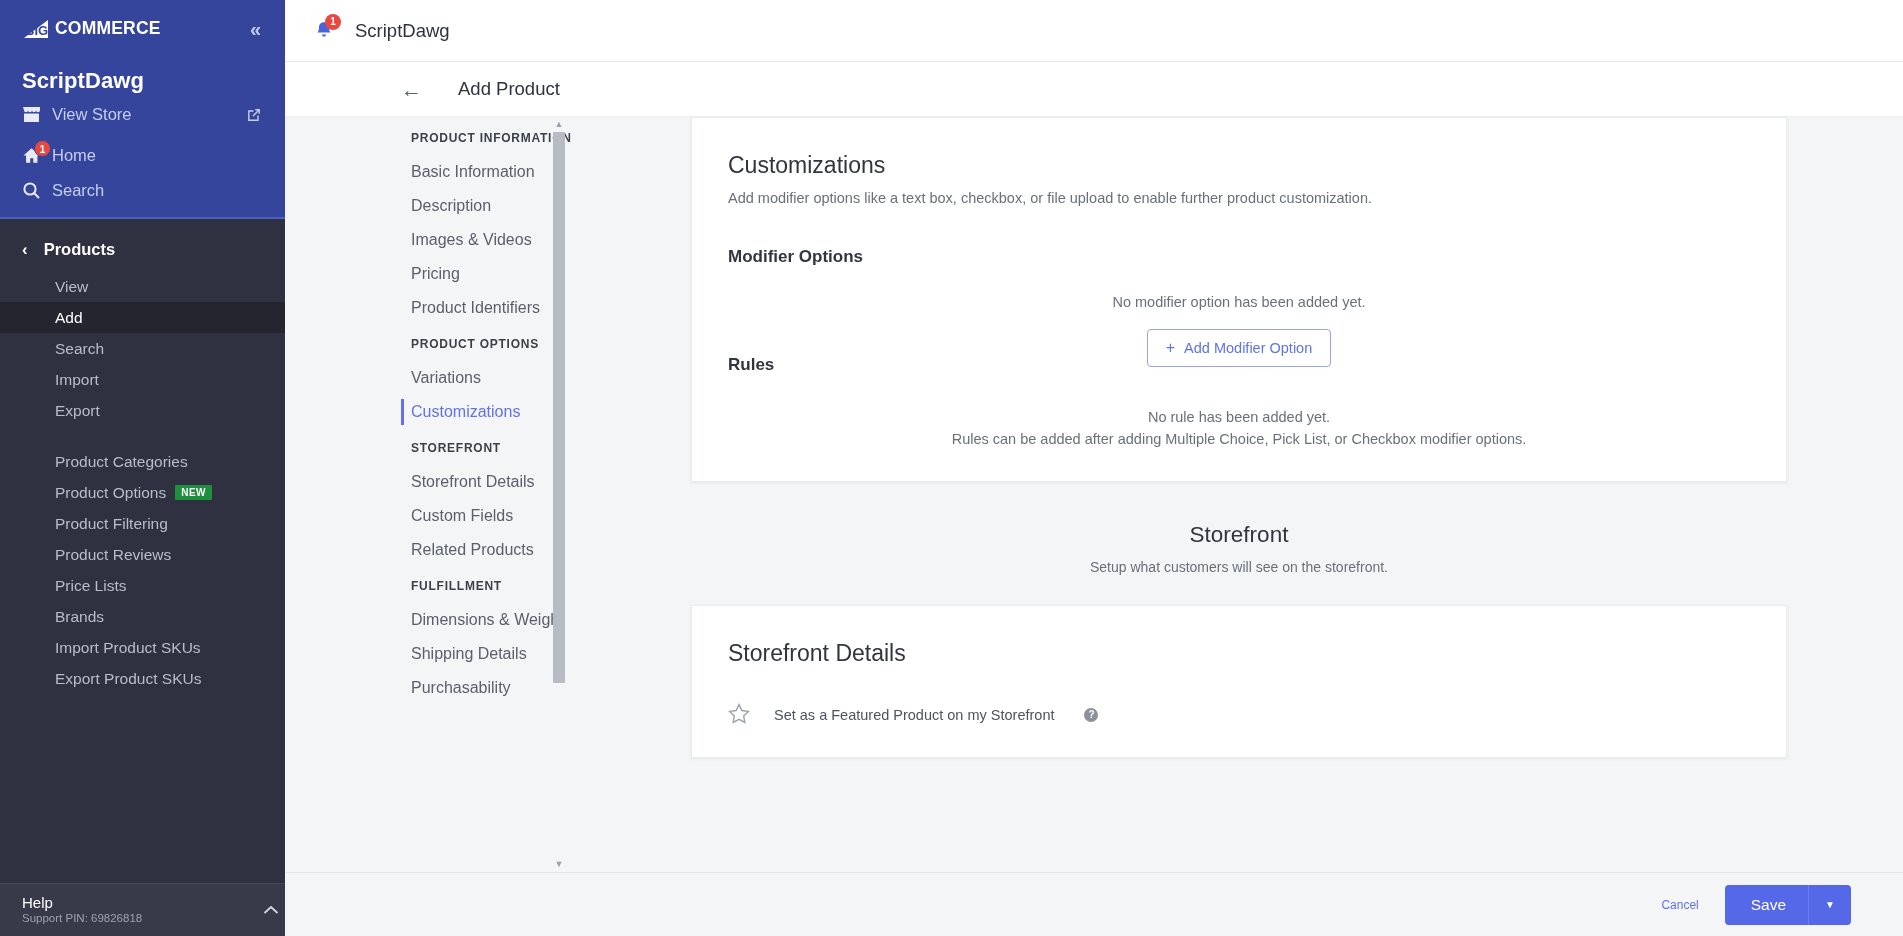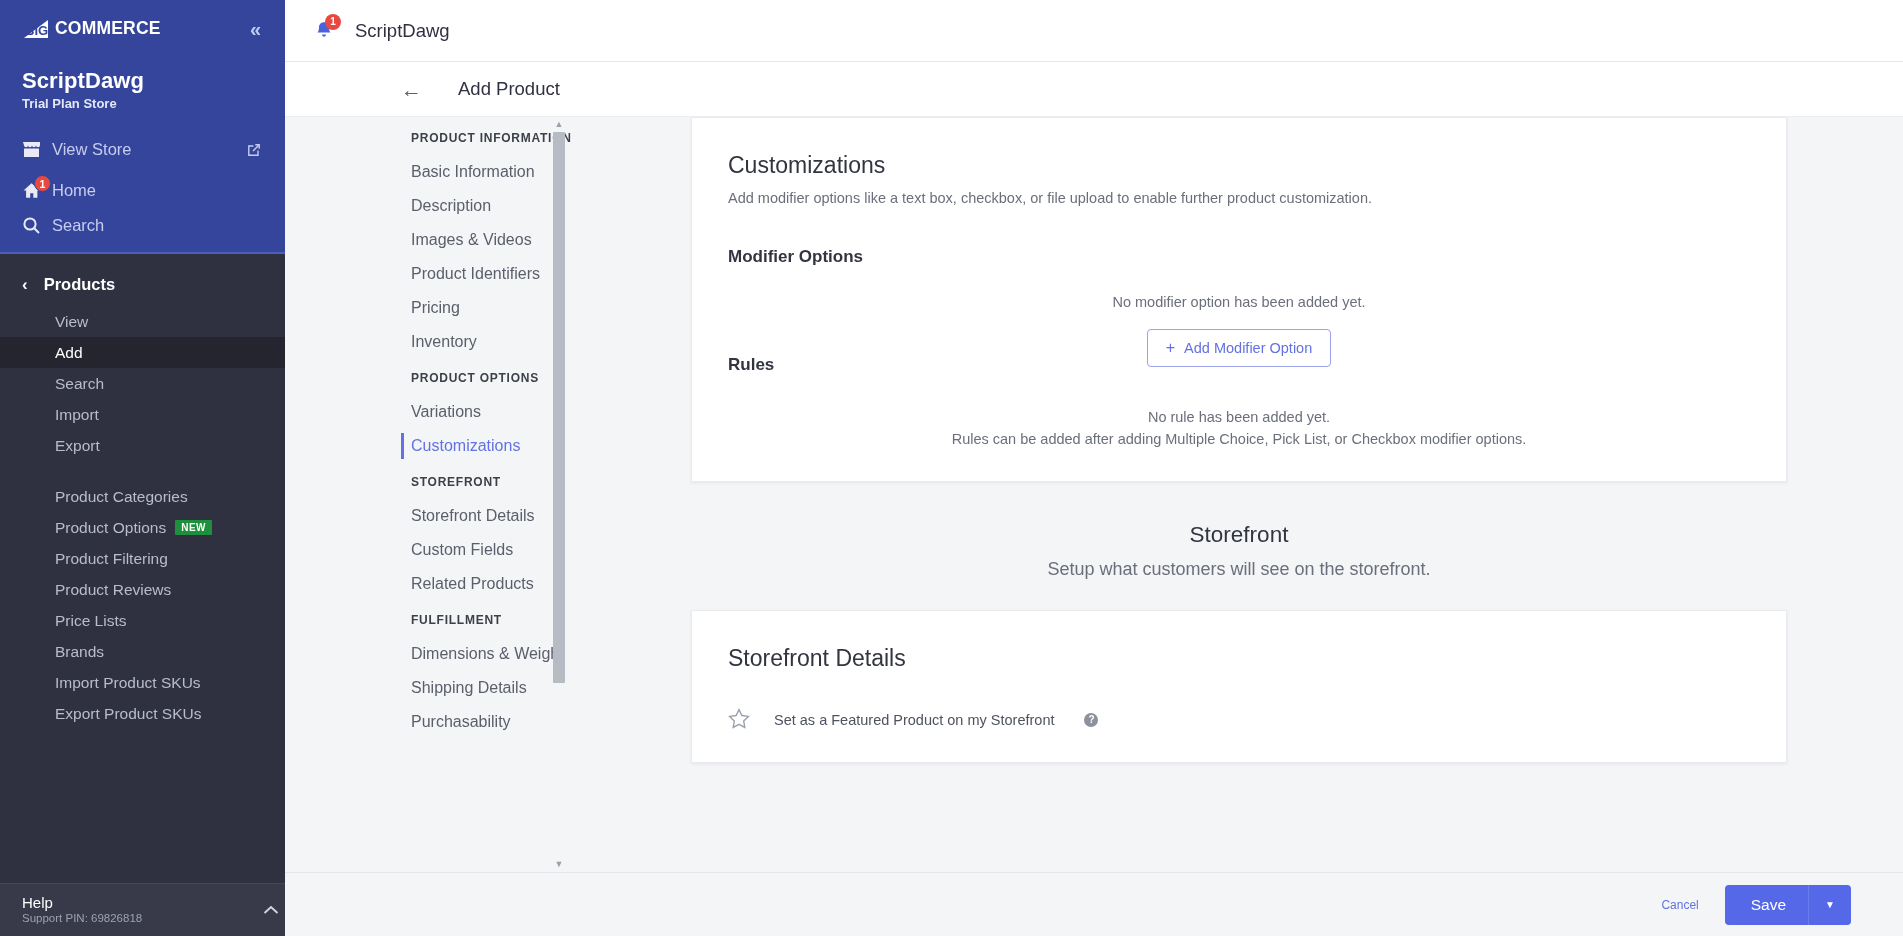--- a/index.html
+++ b/index.html
@@ -177,21 +177,21 @@
     color: #6272e3; background: #fff;
     font-size: 14.5px; padding: 10px 18px; cursor: pointer;
   }
   .btn-outline .plus { font-size: 16px; line-height: 1; }
 
   .rules-head { margin-top: -12px; }
   .rules-empty { margin-top: 31px; line-height: 1.55; }
 
   .section-banner { text-align: center; padding: 40px 0 30px 0; }
   .banner-title { font-size: 22.5px; color: #32353f; }
-  .banner-sub { font-size: 18px; color: #6a6f7b; margin-top: 11px; }
+  .banner-sub { font-size: 14px; color: #6a6f7b; margin-top: 11px; }
 
   .featured-row {
     display: flex; align-items: center; gap: 24px;
     margin-top: 36px; font-size: 14.5px; color: #4e535f;
   }
   .star-ico { color: #9aa0ab; }
   .help-ico {
     display: inline-flex; align-items: center; justify-content: center;
     width: 14px; height: 14px; border-radius: 50%;
     background: #8c919c; color: #fff; font-size: 10px; font-weight: 700;
@@ -232,21 +232,20 @@
               <path d="M2 20 L26 2 L26 20 Z" fill="#ffffff"></path>
               <text x="3" y="17" font-family="Liberation Sans, sans-serif" font-size="13" font-weight="700" fill="#34459b">BIG</text>
             </svg>
           </span>
           <span class="bc-word">COMMERCE</span>
         </div>
         <span class="collapse-btn">«</span>
       </div>
 
       <div class="sb-storename">ScriptDawg</div>
-      <div class="sb-plan">Trial Plan Store</div>
 
       <div class="sb-link">
         <span class="ico">
           <svg width="19" height="17" viewBox="0 0 19 17" fill="#e8eaf6">
             <path d="M1 1h17v3.2c0 1.1-.9 2-2 2s-2-.9-2-2c0 1.1-.9 2-2 2s-2-.9-2-2c0 1.1-.9 2-2 2s-2-.9-2-2c0 1.1-.9 2-2 2s-2-.9-2-2z"></path>
             <rect x="2" y="7.5" width="15" height="8.5" rx="0.6"></rect>
           </svg>
         </span>
         <span class="lbl">View Store</span>
         <span class="ext">
@@ -374,27 +373,24 @@
         <div class="subnav-item">
             <span>Basic Information</span>
           </div>
         <div class="subnav-item">
             <span>Description</span>
           </div>
         <div class="subnav-item">
             <span>Images &amp; Videos</span>
           </div>
         <div class="subnav-item">
+            <span>Pricing</span>
+          </div>
+        <div class="subnav-item">
             <span>Product Identifiers</span>
-          </div>
-        <div class="subnav-item">
-            <span>Pricing</span>
-          </div>
-        <div class="subnav-item">
-            <span>Inventory</span>
           </div>
 
         <div class="subnav-group">PRODUCT OPTIONS</div>
         <div class="subnav-item">
             <span>Variations</span>
           </div>
         <div class="subnav-item active">
             <span>Customizations</span>
           </div>
 

